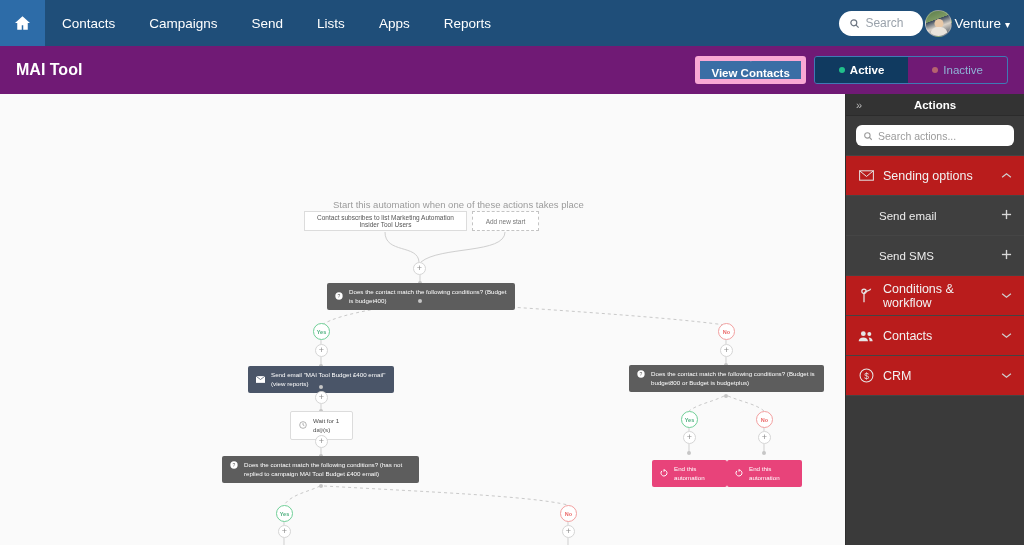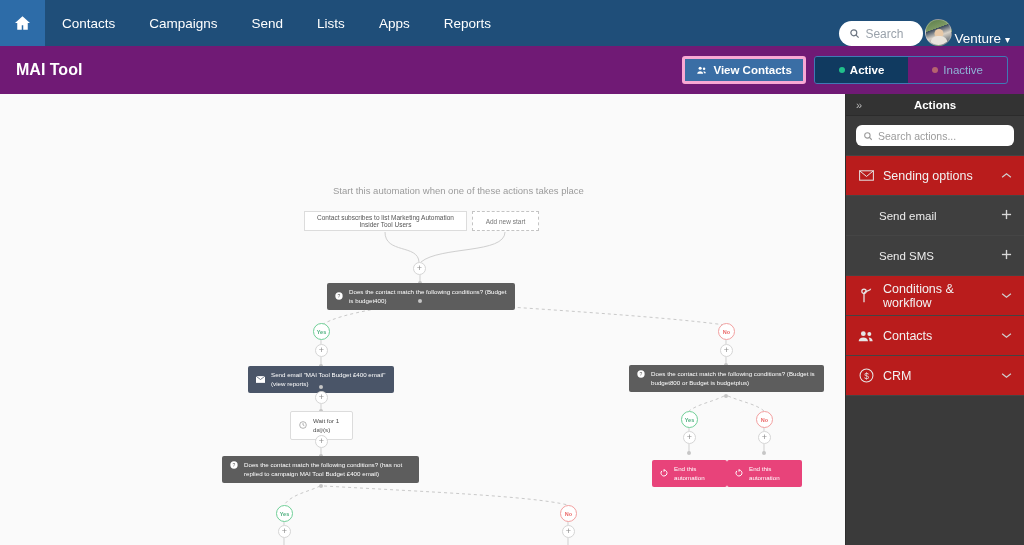--- a/index.html
+++ b/index.html
@@ -20,21 +20,21 @@
     justify-content: center; cursor: pointer;
   }
   .home-icon svg { display: block; }
   .nav-items { display: flex; align-items: stretch; }
   .nav-item {
     display: flex; align-items: center; padding: 0 17px;
     color: #ffffff; font-size: 13.5px; cursor: pointer; white-space: nowrap;
   }
   .nav-item.active { background: #2b6399; }
   .nav-right {
-    margin-left: auto; display: flex; align-items: flex-end; padding-right: 14px; gap: 2px;
+    margin-left: auto; display: flex; align-items: center; padding-right: 14px; gap: 2px;
   }
   .search-pill {
     width: 82px; height: 25px; background: #fff; border-radius: 13px;
     display: flex; align-items: center; padding: 0 10px; gap: 5px;
     width: 84px; cursor: text;
   }
   .search-pill .sp-txt { color: #9aa2ab; font-size: 12px; }
   .avatar {
     width: 27px; height: 27px; border-radius: 50%;
     background: linear-gradient(160deg,#5a7b4a 0%,#7d9a63 35%,#3a4a5c 36%,#d9d2c8 60%,#2f3d4e 100%);
@@ -54,21 +54,21 @@
   
   .subheader {
     height: 48px; background: #701a75; display:flex; align-items:center;
     padding: 0 16px; position: relative;
   }
   .page-title { color:#fff; font-size:16px; font-weight:bold; }
   .subheader-right { margin-left:auto; display:flex; align-items:center; gap:8px; }
   .btn-view-contacts {
     background:#3a6ea5; color:#fff; font-size:11.5px; font-weight:bold;
     height:28px; display:flex; align-items:center; gap:5px; padding:0 11px;
-    border-radius:3px; cursor:pointer; border:3px solid #f9a8d4;
+    border-radius:3px; cursor:pointer; border:5px solid #f9a8d4;flex-direction:column;
   }
   .toggle-group {
     display:flex; height:28px; border:1px solid #3f7ab5; border-radius:3px; overflow:hidden;
   }
   .toggle-seg {
     display:flex; align-items:center; gap:5px; padding:0 24px; font-size:11.5px;
     cursor:pointer; color:#8fb4d6;
   }
   .toggle-seg.on { background:#103a60; color:#fff; font-weight:bold; }
   .dot { width:6px; height:6px; border-radius:50%; display:inline-block; }
@@ -76,21 +76,21 @@
   
   .main { display:flex; height: 451px; position:relative; }
 
   
   .canvas {
     flex:1; position:relative; background:#fafafa; overflow:hidden;
   }
   .canvas-inner { position:absolute; inset:0; }
 
   .start-label {
-    position:absolute; left:333px; top:91px; font-size:9.5px; color:#9b9b9b;
+    position:absolute; left:333px; top:105px; font-size:9.5px; color:#9b9b9b;
     white-space:nowrap;
   }
   .start-box {
     position:absolute; background:#fff; border:1px solid #dcdcdc;
     font-size:6.5px; color:#555; display:flex; align-items:center; justify-content:center;
     text-align:center; cursor:pointer; padding:0 5px;
   }
   .start-box.dashed { border:1px dashed #c4c4c4; color:#777; }
 
   .node {

